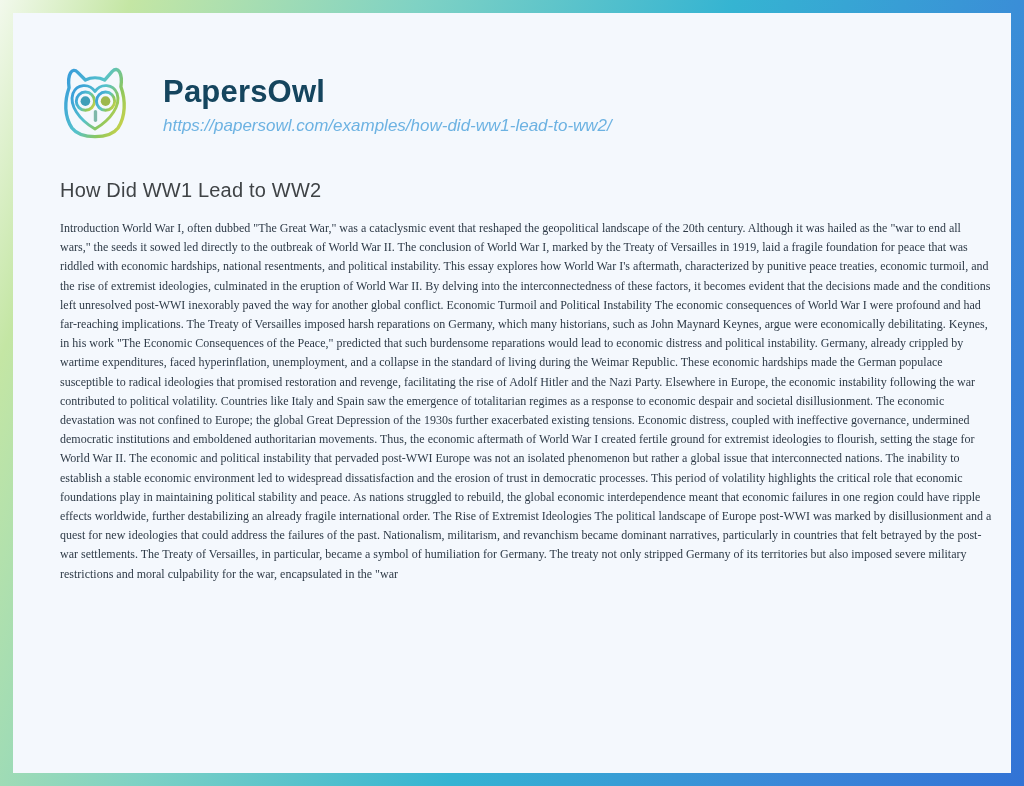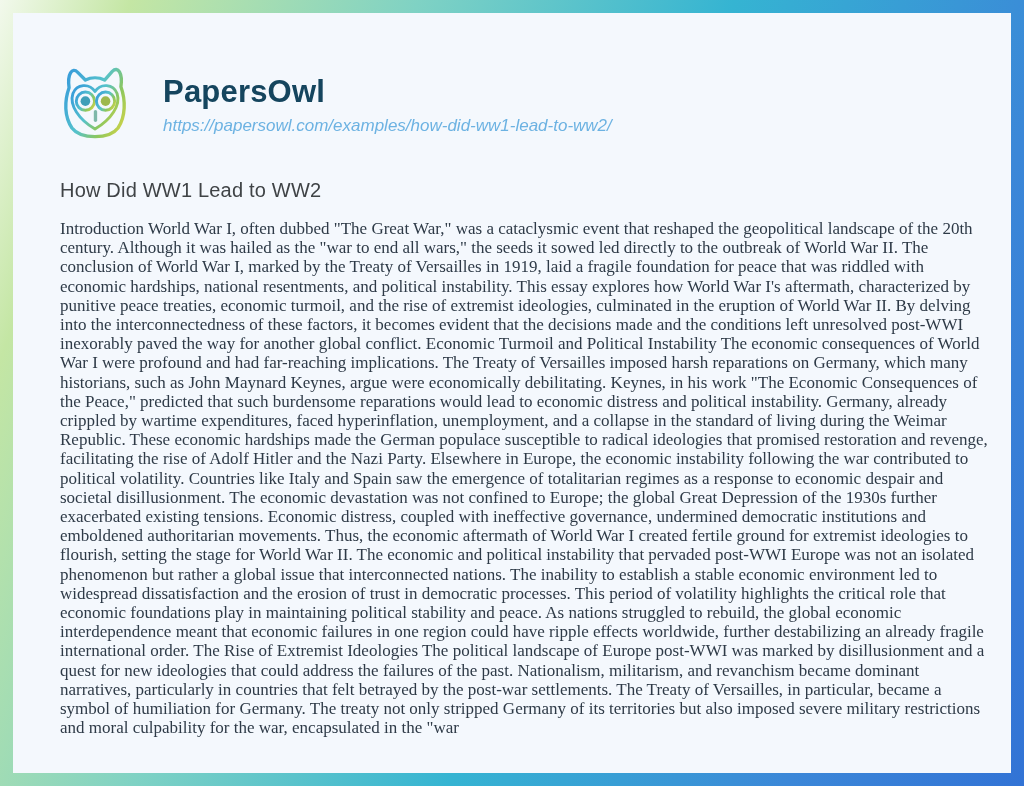--- a/index.html
+++ b/index.html
@@ -50,21 +50,21 @@
     font-weight: 400;
     color: #3f4346;
     margin-left: 13px;
     margin-bottom: 17px;
     letter-spacing: 0.2px;
   }
   .article-body {
     margin-left: 13px;
     width: 932px;
     font-family: "Liberation Serif", serif;
-    font-size: 17px;
+    font-size: 12px;
     line-height: 19.2px;
     color: #2e3a47;
     text-align: left;
   }
 </style>
 </head>
 <body>
 
 <div class="frame">
   <div class="page">

